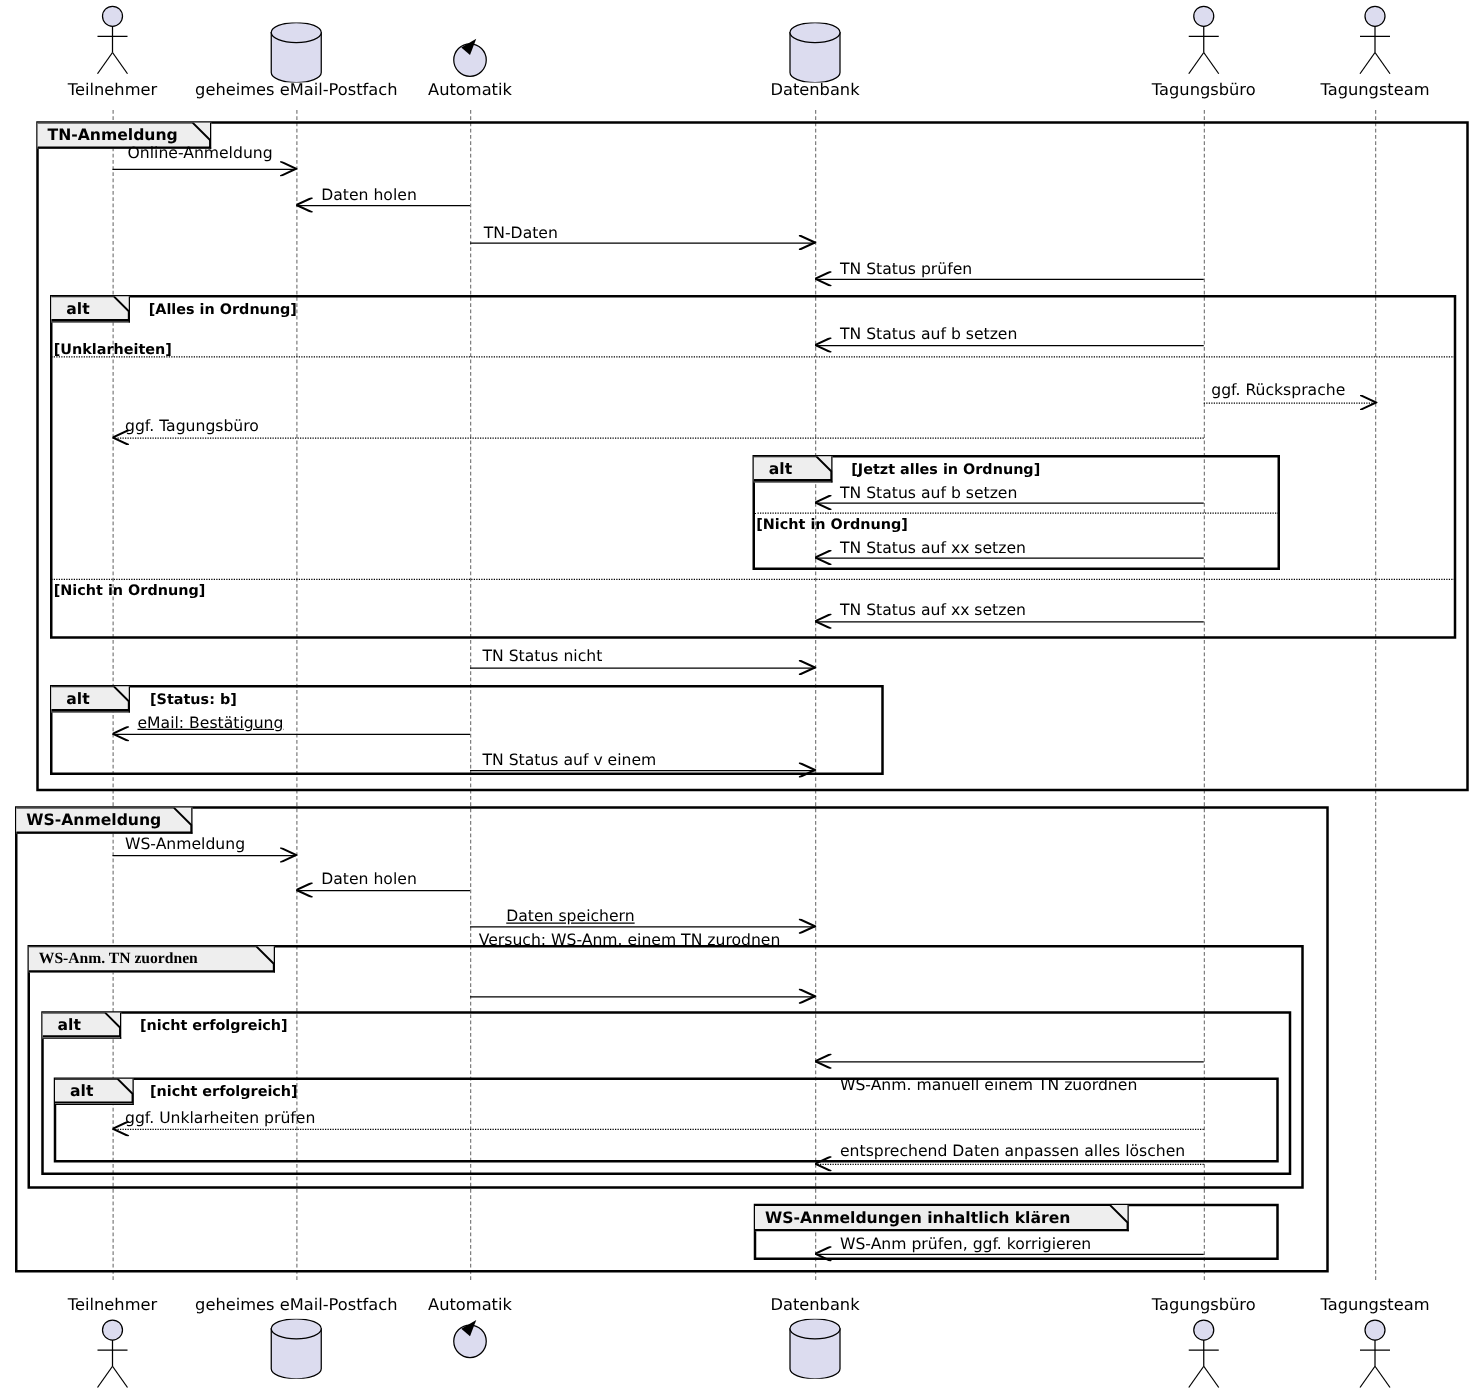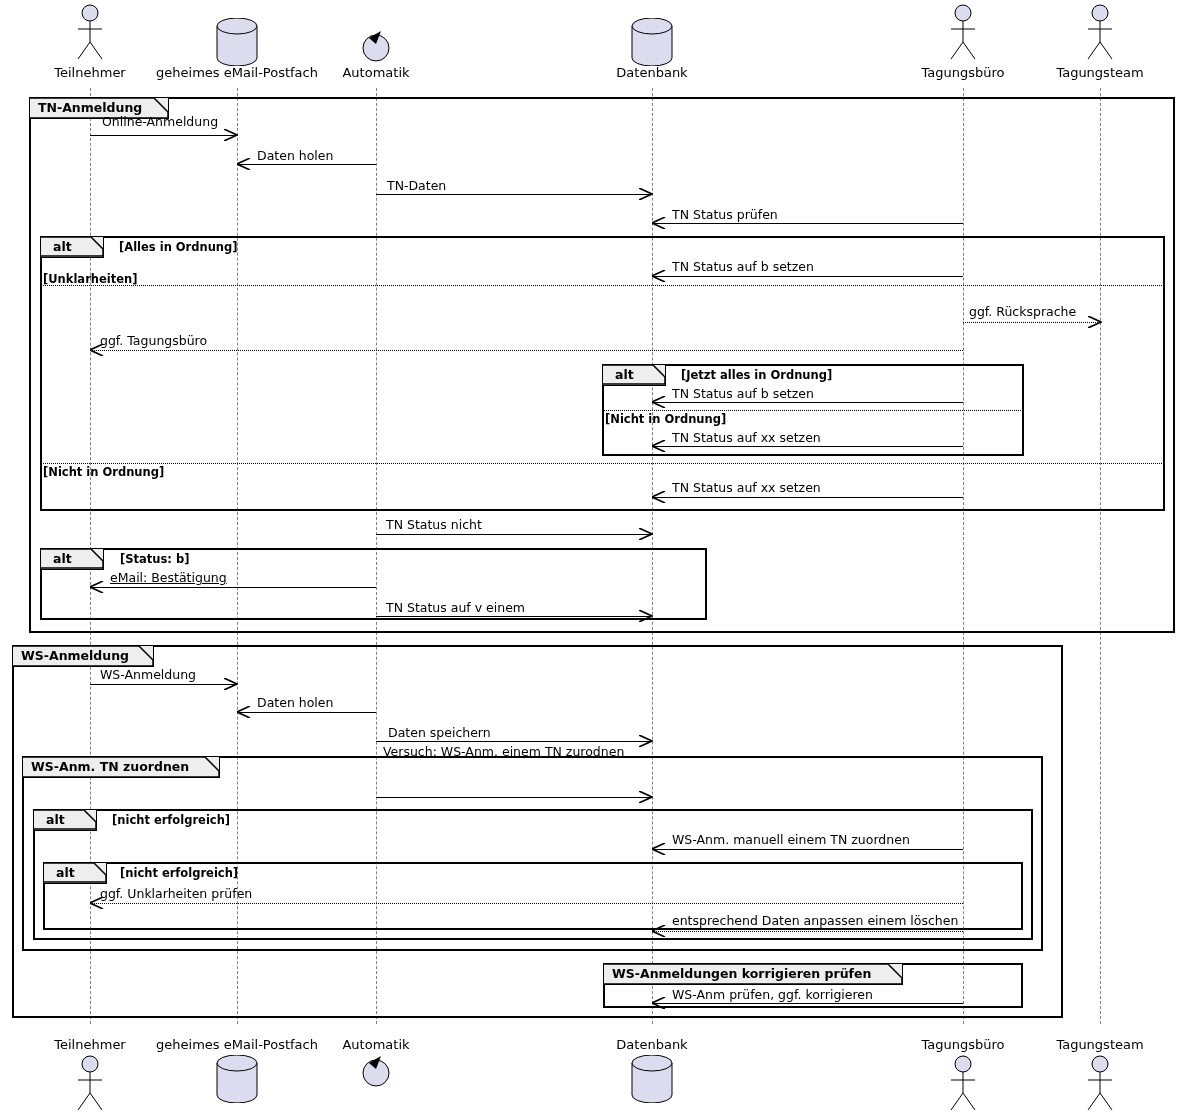--- a/index.html
+++ b/index.html
@@ -284,31 +284,31 @@
   </div>
 
   <div class="mlabel" style="left:257px;top:695px;">Daten holen</div>
   <div class="msg" style="left:237px;top:712px;width:139px;"></div>
   <div class="ahead" style="left:237px;top:706px;">
     <svg width="14" height="12">
         <path d="M13 0 L0 6 L13 12" fill="none" stroke="#000" stroke-width="1.6"></path>
       </svg>
   </div>
 
-  <div class="mlabel" style="left:388px;top:725px;">Daten speichern</div>
+  <div class="mlabel" style="left:405px;top:725px;text-decoration:underline;">Daten speichern</div>
   <div class="msg" style="left:376px;top:741px;width:276px;"></div>
   <div class="ahead" style="left:639px;top:735px;">
     <svg width="14" height="12">
         <path d="M0 0 L13 6 L0 12" fill="none" stroke="#000" stroke-width="1.6"></path>
       </svg>
   </div>
 
   <div class="frame dbl" style="left:22px;top:756px;width:1021px;height:195px;"></div>
   <div class="ftab-wrap" style="left:23px;top:757px;">
-    <div class="tabshape" style="width:196px;">
+    <div class="tabshape" style="width:196px;font-family:Liberation Serif, serif;">
       <div style="position:absolute;left:0;top:0;right:0;bottom:0;background:#eeeeee;
                   clip-path:polygon(0 0,182px 0,196px 14px,196px 20px,0 20px);"></div>
       <svg width="198" height="21" style="position:absolute;left:0;top:0;">
         <path d="M0 0 L182 0 L196 14 L196 20 L0 20" fill="none" stroke="#000" stroke-width="1.5"></path>
       </svg>
       <div style="position:absolute;left:8px;top:2px;font-size:12.5px;font-weight:bold;">WS-Anm. TN zuordnen</div>
     </div>
   </div>
 
   <div class="mlabel" style="left:383px;top:744px;">Versuch: WS-Anm. einem TN zurodnen</div>
@@ -325,21 +325,21 @@
       <div style="position:absolute;left:0;top:0;right:0;bottom:0;background:#eeeeee;
                   clip-path:polygon(0 0,50px 0,62px 12px,62px 19px,0 19px);"></div>
       <svg width="64" height="20" style="position:absolute;left:0;top:0;">
         <path d="M0 0 L50 0 L62 12 L62 19 L0 19" fill="none" stroke="#000" stroke-width="1.5"></path>
       </svg>
       <div style="position:absolute;left:12px;top:2px;font-size:12.5px;font-weight:bold;">alt</div>
     </div>
   </div>
   <div class="guard" style="left:112px;top:813px;">[nicht erfolgreich]</div>
 
-  <div class="mlabel" style="left:672px;top:832px;">WS-Anm. manuell einem TN zuordnen</div>
+  <div class="mlabel" style="left:672px;top:860px;">WS-Anm. manuell einem TN zuordnen</div>
   <div class="msg" style="left:652px;top:849px;width:311px;"></div>
   <div class="ahead" style="left:652px;top:843px;">
     <svg width="14" height="12">
         <path d="M13 0 L0 6 L13 12" fill="none" stroke="#000" stroke-width="1.6"></path>
       </svg>
   </div>
 
   <div class="frame dbl" style="left:43px;top:862px;width:980px;height:68px;"></div>
   <div class="ftab-wrap" style="left:44px;top:863px;">
     <div class="tabshape" style="width:62px;">
@@ -354,37 +354,37 @@
   <div class="guard" style="left:120px;top:866px;">[nicht erfolgreich]</div>
 
   <div class="mlabel" style="left:100px;top:886px;">ggf. Unklarheiten prüfen</div>
   <div class="msg dotted" style="left:90px;top:903px;width:873px;"></div>
   <div class="ahead" style="left:90px;top:897px;">
     <svg width="14" height="12">
         <path d="M13 0 L0 6 L13 12" fill="none" stroke="#000" stroke-width="1.6"></path>
       </svg>
   </div>
 
-  <div class="mlabel" style="left:672px;top:913px;">entsprechend Daten anpassen einem löschen</div>
+  <div class="mlabel" style="left:672px;top:913px;">entsprechend Daten anpassen alles löschen</div>
   <div class="msg dotted" style="left:652px;top:931px;width:311px;"></div>
   <div class="ahead" style="left:652px;top:925px;">
     <svg width="14" height="12">
         <path d="M13 0 L0 6 L13 12" fill="none" stroke="#000" stroke-width="1.6"></path>
       </svg>
   </div>
 
   <div class="frame dbl" style="left:603px;top:963px;width:420px;height:45px;"></div>
   <div class="ftab-wrap" style="left:604px;top:964px;">
     <div class="tabshape" style="width:298px;">
       <div style="position:absolute;left:0;top:0;right:0;bottom:0;background:#eeeeee;
                   clip-path:polygon(0 0,284px 0,298px 14px,298px 20px,0 20px);"></div>
       <svg width="300" height="21" style="position:absolute;left:0;top:0;">
         <path d="M0 0 L284 0 L298 14 L298 20 L0 20" fill="none" stroke="#000" stroke-width="1.5"></path>
       </svg>
-      <div style="position:absolute;left:8px;top:2px;font-size:12.5px;font-weight:bold;">WS-Anmeldungen korrigieren prüfen</div>
+      <div style="position:absolute;left:8px;top:2px;font-size:12.5px;font-weight:bold;">WS-Anmeldungen inhaltlich klären</div>
     </div>
   </div>
 
   <div class="mlabel" style="left:672px;top:987px;">WS-Anm prüfen, ggf. korrigieren</div>
   <div class="msg" style="left:652px;top:1003px;width:311px;"></div>
   <div class="ahead" style="left:652px;top:997px;">
     <svg width="14" height="12">
         <path d="M13 0 L0 6 L13 12" fill="none" stroke="#000" stroke-width="1.6"></path>
       </svg>
   </div>

